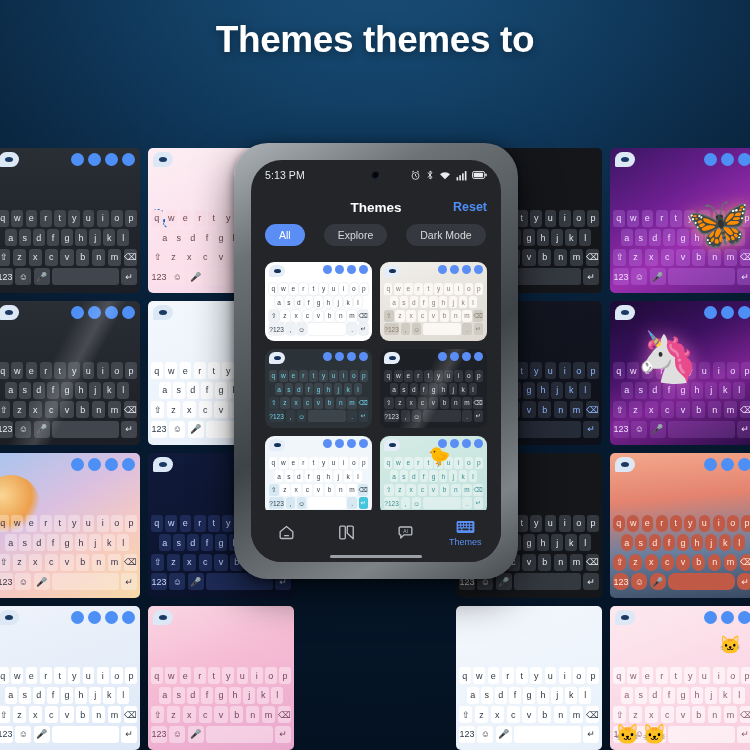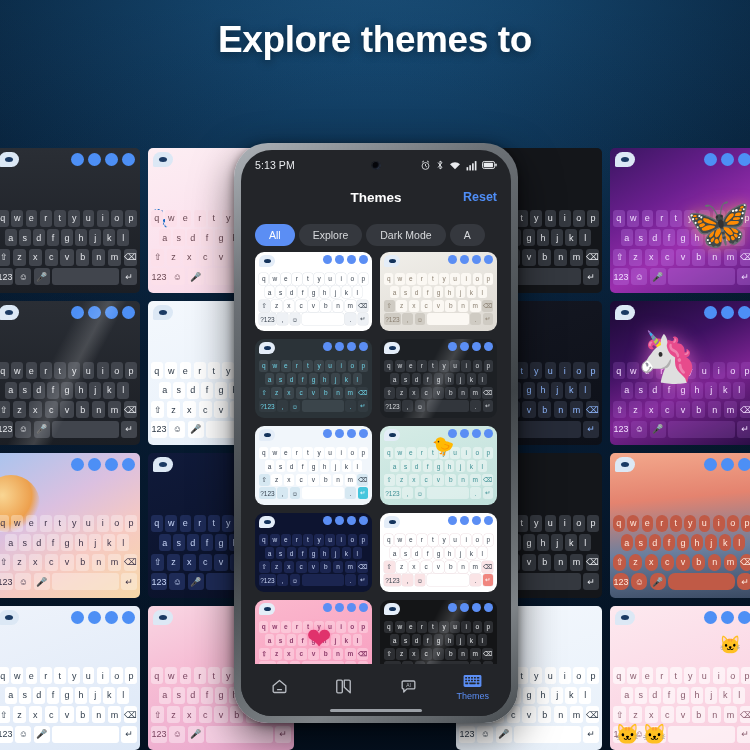--- a/index.html
+++ b/index.html
@@ -148,24 +148,24 @@
            filter:drop-shadow(0 0 5px rgba(255,90,150,.6)); }
   .paw   { left:2px; top:40%; font-size:19px; }
   .duck  { left:45%; top:12%; font-size:18px; }
   .glossy{ position:absolute; inset:0;
            background:linear-gradient(118deg, rgba(255,255,255,0) 40%, rgba(255,255,255,0.16) 52%, rgba(255,255,255,0) 60%); }
 
   
   #phone {
     position:absolute;
     left:234px; top:143px;
-    width:284px; height:580px;
+    width:284px; height:436px;
     border-radius:34px;
     background:linear-gradient(150deg,#aeb3b8 0%,#6d7277 20%,#3e4347 55%,#7e8387 84%,#474c50 100%);
-    padding:7px;
+    padding:17px;
     box-shadow:0 16px 42px rgba(0,0,0,0.58), 0 2px 10px rgba(0,0,0,0.5);
     z-index:20;
   }
   #phone-inner {
     width:100%; height:100%;
     border-radius:31px;
     background:#232529;
     overflow:hidden;
     position:relative;
     display:flex; flex-direction:column;
@@ -204,21 +204,21 @@
   #resetbtn {
     margin-left:auto; position:relative; z-index:2;
     color:#4f8ef7; font-size:12.5px; font-weight:bold;
     cursor:pointer;
     text-align:right;
   }
 
   
   #chiprow {
     flex:0 0 32px;
-    display:flex; align-items:flex-end; gap:4px;
+    display:flex; align-items:flex-start; gap:19px;
     padding:0 0 0 14px;
     overflow:hidden;
   }
   .chip {
     flex:0 0 auto;
     height:22px; padding:0 14px;
     border-radius:11px;
     background:#35383e;
     color:#d8dadd;
     font-size:10.5px;
@@ -1169,21 +1169,21 @@
     </div>
     <span class="art cats">🐱🐱</span>
     <span class="art cats2">🐱</span>
   </div>
 
 </div>
 
 <div id="bg-vignette"></div>
 
 <h1 id="headline">
-  <span>Explore themes to</span>
+  <span>Themes themes to</span>
 </h1>
 
 <div id="phone">
   <div id="phone-inner">
 
     <div id="statusbar">
       <span id="clock">5:13 PM</span>
       <span id="punch"></span>
       <span id="sysicons">
         <svg width="11" height="11" viewBox="0 0 24 24">

